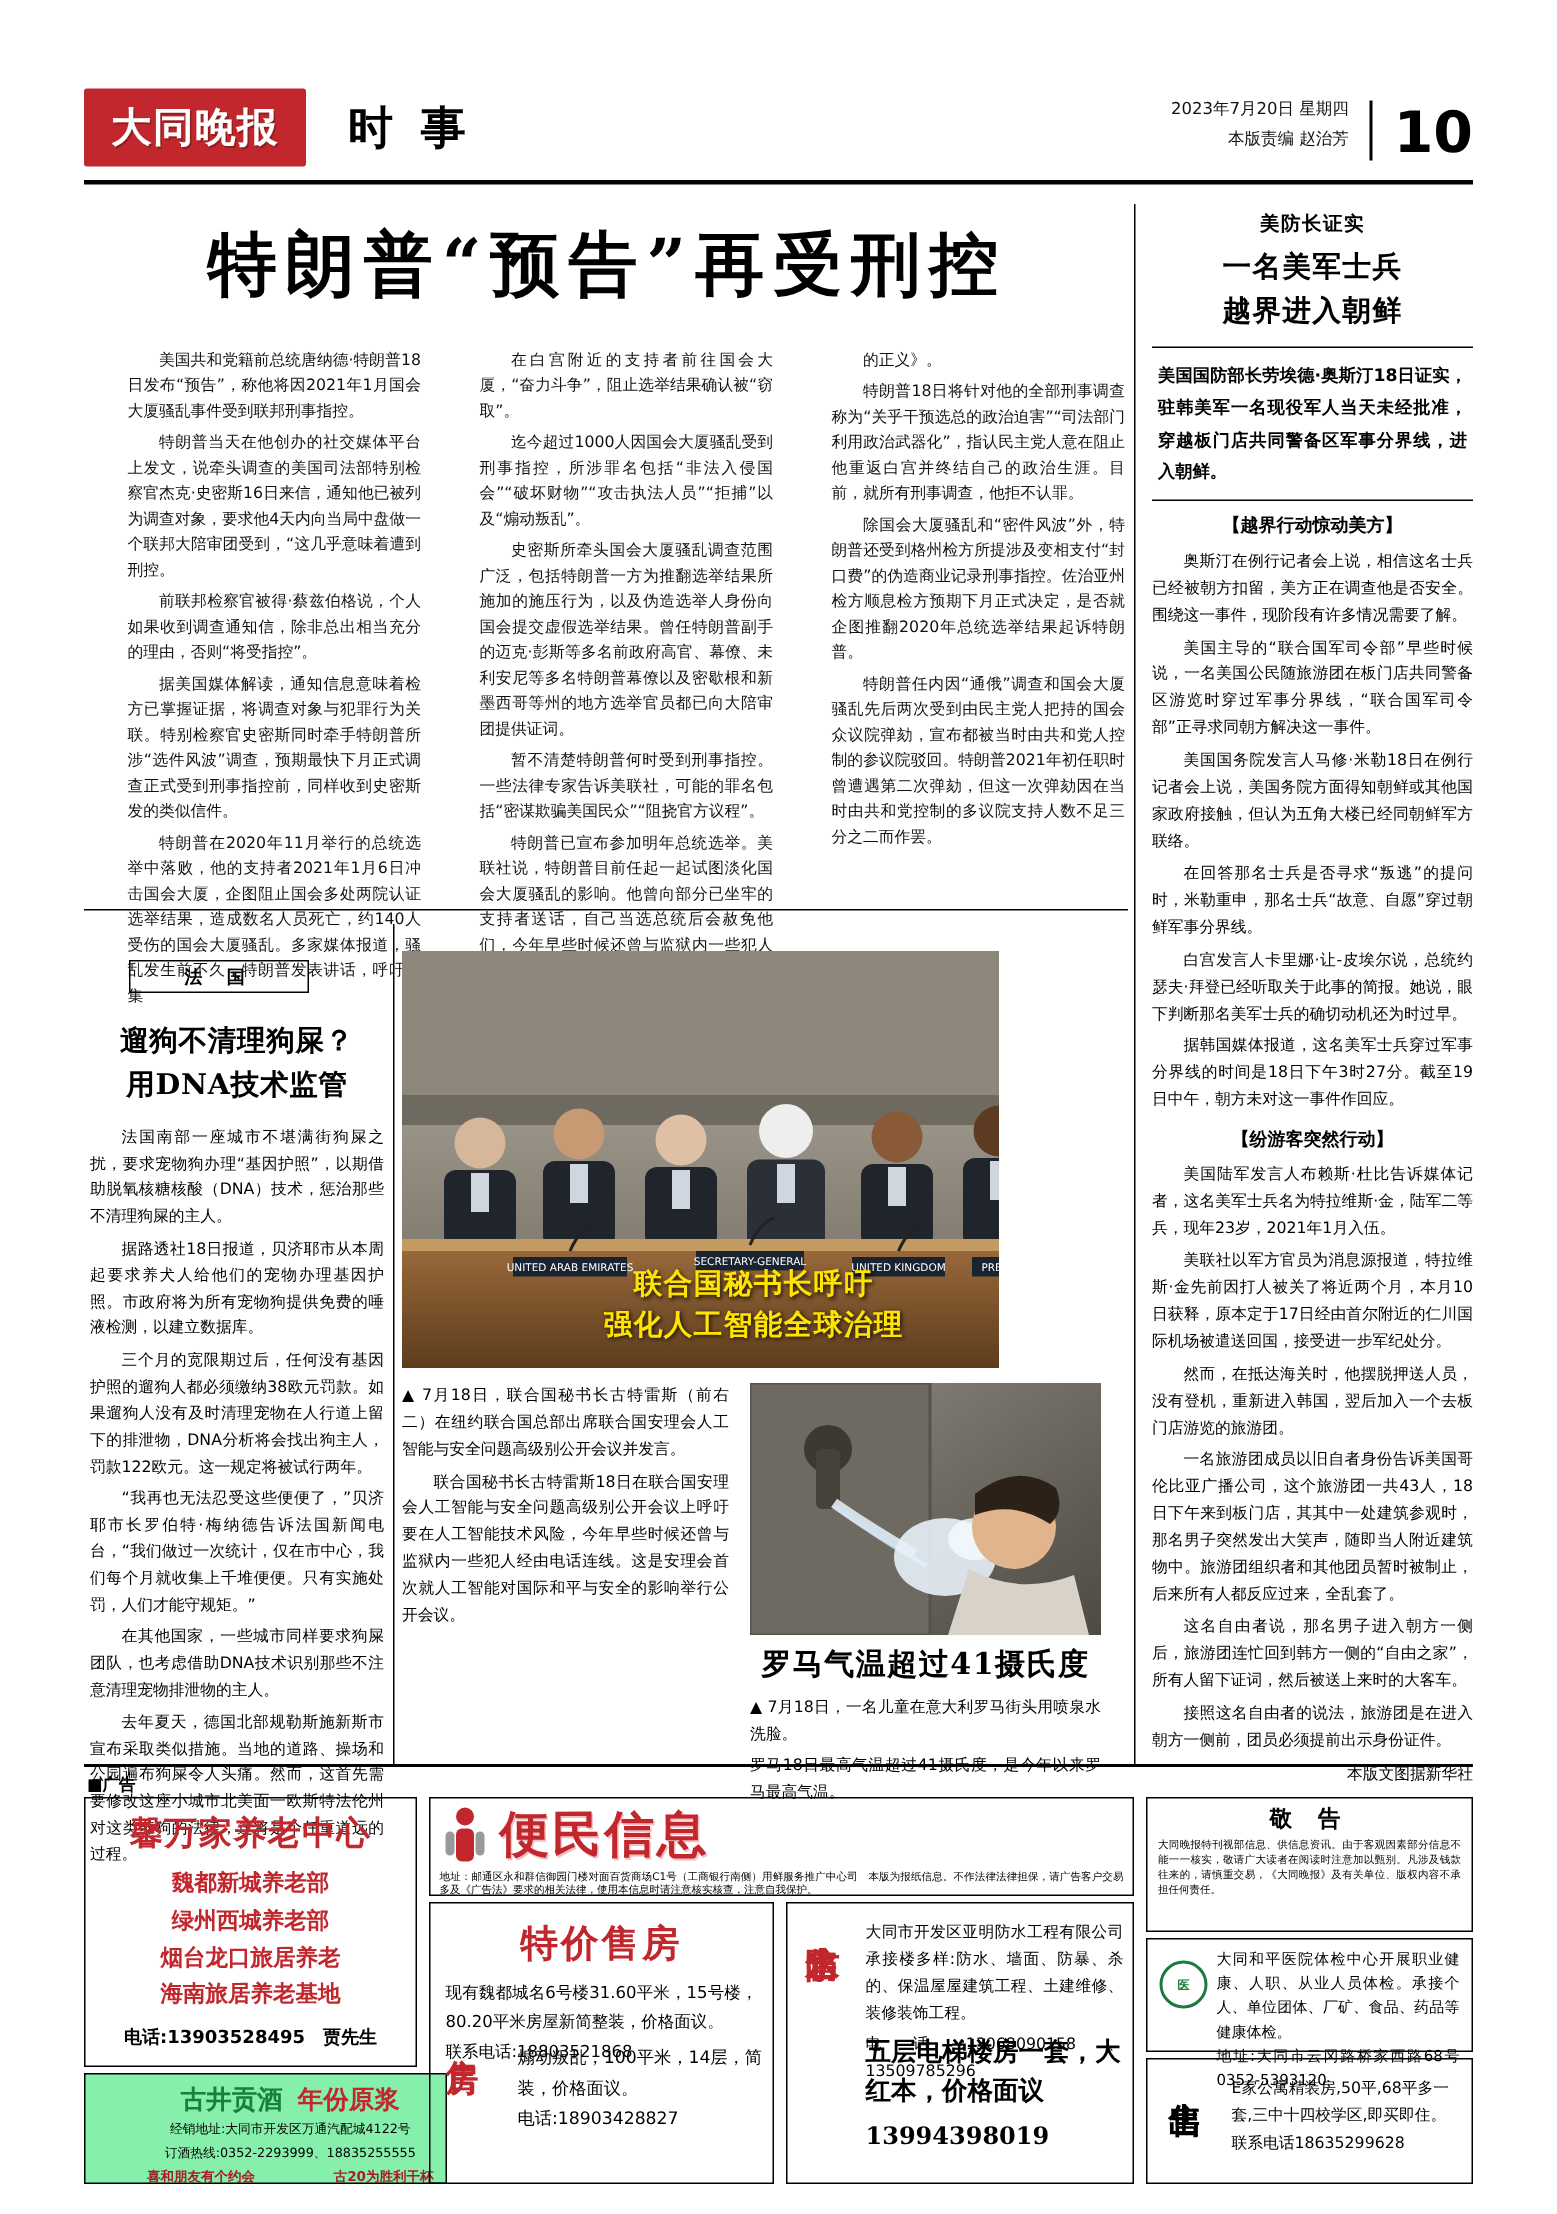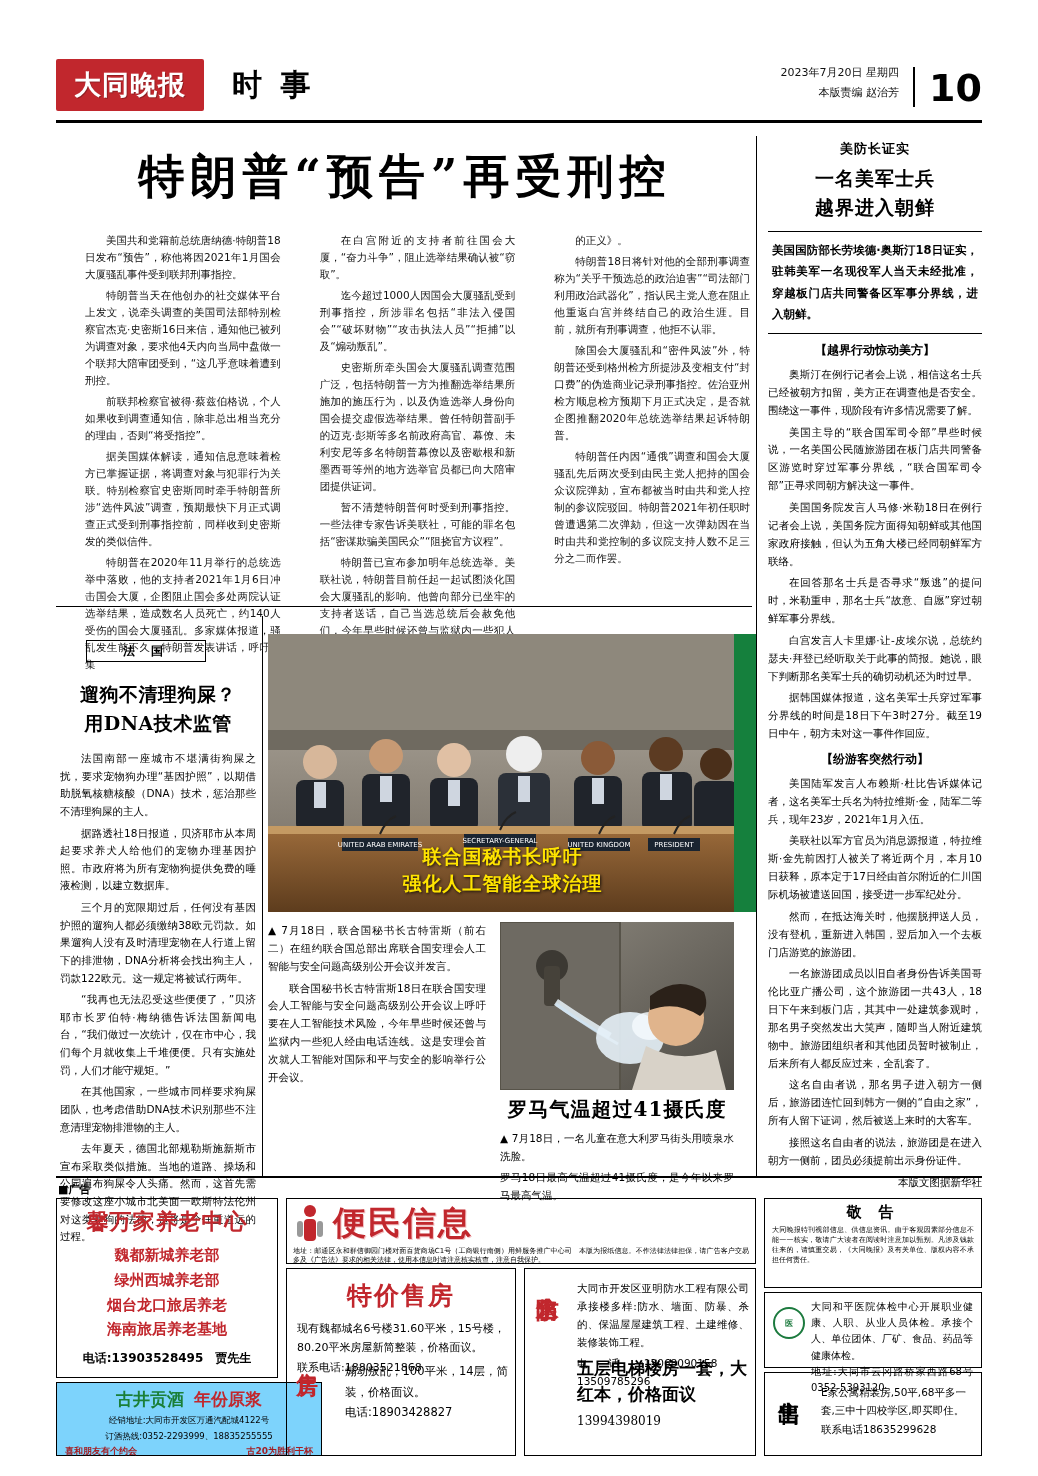--- a/index.html
+++ b/index.html
@@ -86,21 +86,21 @@
     font-family:"DejaVu Serif","Liberation Serif",serif;
     font-size:19px; font-weight:bold; line-height:1.55; text-align:center; letter-spacing:.5px;
   }
   .fr-body {
     position:absolute; left:60px; top:750px; width:196px; height:400px;
     font-size:10.5px; line-height:1.68; text-align:justify;
   }
   .fr-body p { margin:0 0 4px 0; text-indent:2em; }
 
   
-  .photo1 { position:absolute; left:268px; top:634px; width:488px; height:278px; overflow:hidden; background:#15803d; }
+  .photo1 { position:absolute; left:268px; top:634px; width:398px; height:278px; overflow:hidden; background:#15803d; }
   .photo1 .cap-overlay {
     position:absolute; left:62px; bottom:14px; width:345px;
     color:#ffe400; font-weight:bold; font-size:19px; line-height:1.45;
     text-shadow:1px 1px 3px rgba(0,0,0,.85); letter-spacing:1px;
     font-family:"DejaVu Serif","Liberation Serif",serif; text-align:center;
   }
   .cap1 {
     position:absolute; left:268px; top:922px; width:218px;
     font-size:10.5px; line-height:1.7; text-align:justify;
   }
@@ -126,21 +126,21 @@
   .adblock { position:absolute; border:1px solid #000; }
 
   .ad1 { left:56px; top:1198px; width:222px; height:180px; }
   .ad1 .t {
     text-align:center; color:#c1272d; font-weight:bold; font-size:22px;
     font-family:"DejaVu Serif","Liberation Serif",serif; margin-top:8px; letter-spacing:1px;
   }
   .ad1 .li { text-align:center; color:#c1272d; font-size:15px; font-weight:bold; line-height:1.65; font-family:"DejaVu Serif","Liberation Serif",serif;}
   .ad1 .ph { text-align:center; font-size:12px; margin-top:8px; font-weight:bold; }
 
-  .ad2 { left:56px; top:1382px; width:266px; height:74px; background:#7dd3fc; }
+  .ad2 { left:56px; top:1382px; width:242px; height:74px; background:#86efac;padding-left:33px; }
   .ad2 .row1 { display:flex; align-items:center; justify-content:center; gap:10px; margin-top:5px; }
   .ad2 .jiu { color:#1a7f37; font-weight:bold; font-size:17px; font-family:"DejaVu Serif","Liberation Serif",serif;}
   .ad2 .nf { color:#c1272d; font-weight:bold; font-size:17px; font-family:"DejaVu Serif","Liberation Serif",serif;}
   .ad2 .sm { text-align:center; font-size:8.5px; line-height:1.5; margin-top:3px; }
   .ad2 .bar { display:flex; justify-content:space-between; font-size:9px; padding:2px 8px; color:#a31f24; font-weight:bold;}
 
   .ad3 { left:286px; top:1198px; width:470px; height:66px; }
   .ad3 .hdr { display:flex; align-items:center; height:48px; padding:0 6px; }
   .ad3 .bmx {
     color:#c1272d; font-weight:bold; font-size:33px; letter-spacing:2px;
@@ -427,21 +427,21 @@
   </div>
 
   <div class="adblock ad5">
     <div class="side">防水出售</div>
     <div class="b">
       <span>大同市开发区亚明防水工程有限公司承接楼多样:防水、墙面、防暴、杀的、保温屋屋建筑工程、土建维修、装修装饰工程。</span>
       <div style="margin-top:3px;">电话:13068090158、13509785296</div>
     </div>
     <div class="big">
       <span>五层电梯楼房一套，大红本，价格面议</span>
-      <div style="font-size:12px;font-weight:normal;margin-top:4px;">13994398019</div>
+      <div style="font-size:16px;font-weight:bold;margin-top:4px;">13994398019</div>
     </div>
   </div>
 
   <div class="adblock ad6">
     <div class="t">敬 告</div>
     <div class="b">大同晚报特刊视部信息、供信息资讯。由于客观因素部分信息不能一一核实，敬请广大读者在阅读时注意加以甄别。凡涉及钱款往来的，请慎重交易，《大同晚报》及有关单位、版权内容不承担任何责任。</div>
   </div>
 
   <div class="adblock ad7">
     <div class="seal">医</div>

